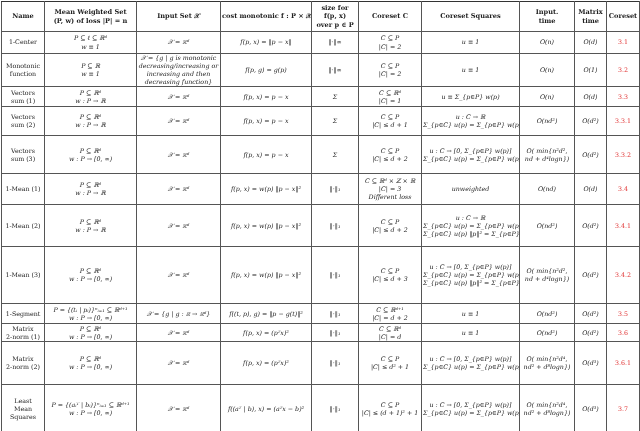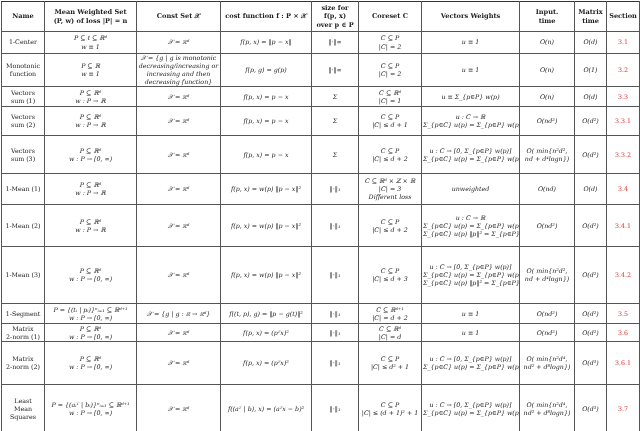--- a/index.html
+++ b/index.html
@@ -32,46 +32,46 @@
   <thead>
     <tr style="height:30px" id="hdr">
         <th>
           <span class="line">Name</span>
         </th>
         <th>
           <span class="line">Mean Weighted Set</span>
           <span class="line">(P, w) of loss |P| = n</span>
         </th>
         <th>
-          <span class="line">Const Set 𝒳</span>
-        </th>
-        <th>
-          <span class="line">cost function f : P × 𝒳</span>
+          <span class="line">Input Set 𝒳</span>
+        </th>
+        <th>
+          <span class="line">cost monotonic f : P × 𝒳</span>
         </th>
         <th>
           <span class="line">size for</span>
           <span class="line">f(p, x)</span>
           <span class="line">over p ∈ P</span>
         </th>
         <th>
           <span class="line">Coreset C</span>
         </th>
         <th>
-          <span class="line">Vectors Weights</span>
+          <span class="line">Coreset Squares</span>
         </th>
         <th>
           <span class="line">Input.</span>
           <span class="line">time</span>
         </th>
         <th>
           <span class="line">Matrix</span>
           <span class="line">time</span>
         </th>
         <th>
-          <span class="line">Section</span>
+          <span class="line">Coreset</span>
         </th>
       </tr>
   </thead>
   <tbody id="body">
       <tr style="height: 22px;">
         <td>
           <span class="line">1-Center</span>
         </td>
         <td class="m">
           <span class="line">P ⊆ ℓ ⊆ ℝᵈ</span>

